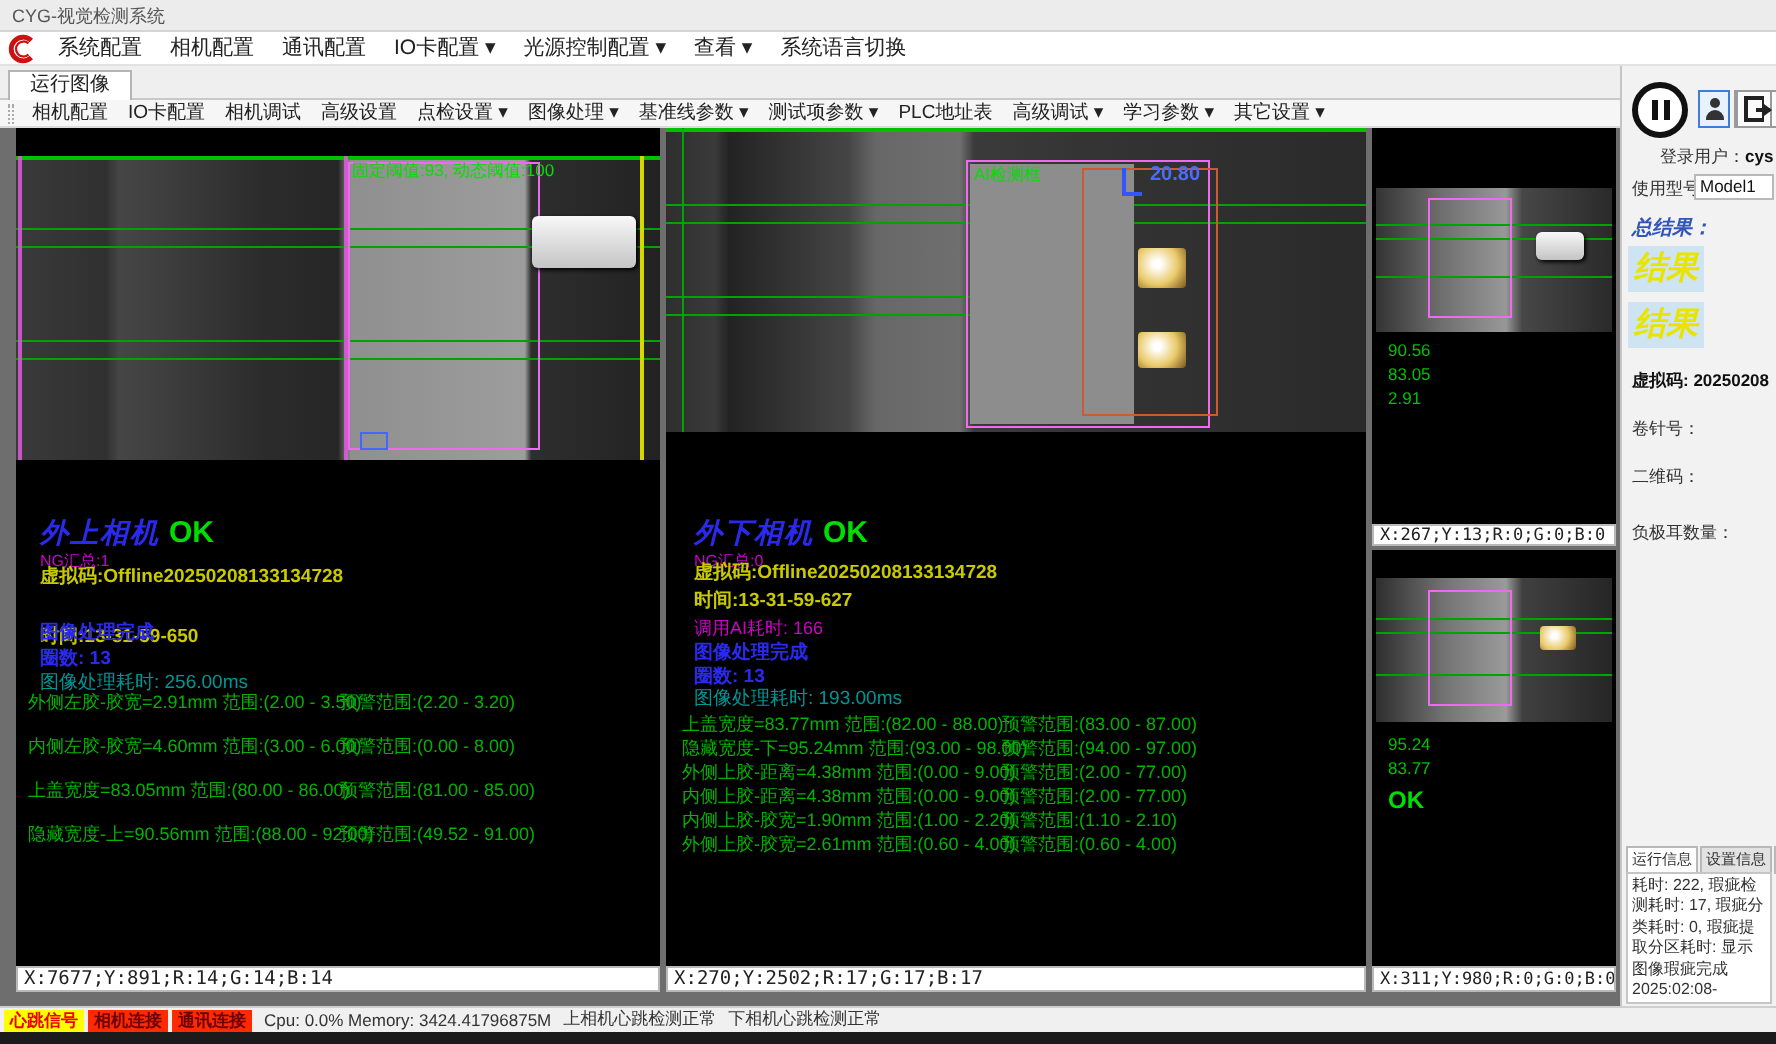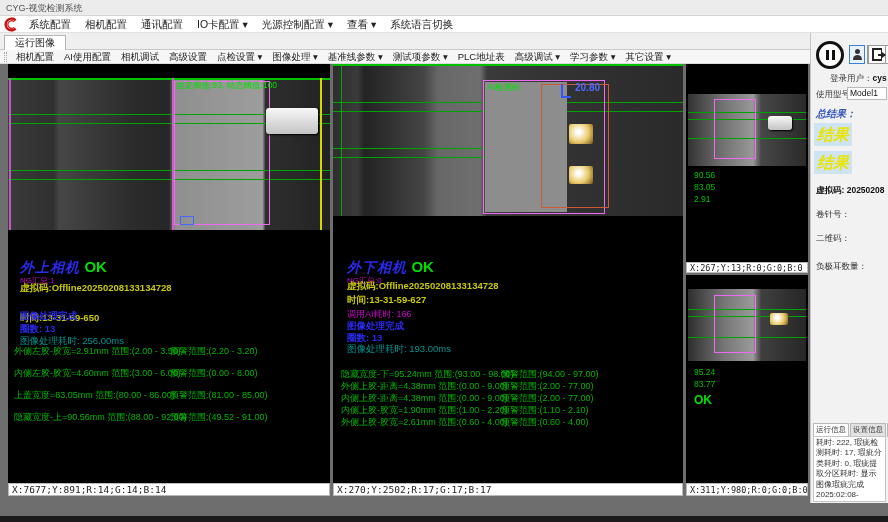--- a/index.html
+++ b/index.html
@@ -119,21 +119,21 @@
     <span class="menu-item">系统语言切换</span>
   </div>
 
   <div class="abs tabstrip">
     <div class="tab">运行图像</div>
   </div>
 
   <div class="abs toolbar">
     <span class="grip"></span>
     <span class="tool-item">相机配置</span>
-    <span class="tool-item">AI使用配置</span>
+    <span class="tool-item">IO卡配置</span>
     <span class="tool-item">相机调试</span>
     <span class="tool-item">高级设置</span>
     <span class="tool-item">点检设置 ▾</span>
     <span class="tool-item">图像处理 ▾</span>
     <span class="tool-item">基准线参数 ▾</span>
     <span class="tool-item">测试项参数 ▾</span>
     <span class="tool-item">PLC地址表</span>
     <span class="tool-item">高级调试 ▾</span>
     <span class="tool-item">学习参数 ▾</span>
     <span class="tool-item">其它设置 ▾</span>
@@ -210,20 +210,24 @@
       <span class="cam-ok">OK</span>
     </div>
     <div class="ng-note" style="left:14px;top:211px;">NG汇总:0</div>
     <div class="y-line" style="left:14px;top:216px;">虚拟码:Offline20250208133134728</div>
     <div class="y-line" style="left:14px;top:230px;">时间:13-31-59-627</div>
     <div class="ng-note" style="left:14px;top:244px;font-size:9px;">调用AI耗时: 166</div>
     <div class="b-line" style="left:14px;top:256px;">图像处理完成</div>
     <div class="b-line" style="left:14px;top:268px;">圈数: 13</div>
     <div class="t-line" style="left:14px;top:279px;">图像处理耗时: 193.00ms</div>
 
+    <div class="m-row" style="top:292px;">
+      <span class="m-text" style="left:8px;">上盖宽度=83.77mm 范围:(82.00 - 88.00)</span>
+      <span class="m-warn" style="left:168px;">预警范围:(83.00 - 87.00)</span>
+    </div>
     <div class="m-row" style="top:304px;">
       <span class="m-text" style="left:8px;">隐藏宽度-下=95.24mm 范围:(93.00 - 98.00)</span>
       <span class="m-warn" style="left:168px;">预警范围:(94.00 - 97.00)</span>
     </div>
     <div class="m-row" style="top:316px;">
       <span class="m-text" style="left:8px;">外侧上胶-距离=4.38mm 范围:(0.00 - 9.00)</span>
       <span class="m-warn" style="left:168px;">预警范围:(2.00 - 77.00)</span>
     </div>
     <div class="m-row" style="top:328px;">
       <span class="m-text" style="left:8px;">内侧上胶-距离=4.38mm 范围:(0.00 - 9.00)</span>
@@ -312,15 +316,23 @@
     <div class="sp-label" style="left:5px;top:228px;">负极耳数量：</div>
 
     <div class="info-tabs">
       <span class="info-tab active">运行信息</span>
       <span class="info-tab">设置信息</span>
       <span class="info-tab">相机信息</span>
     </div>
     <div class="log-area">耗时: 222, 瑕疵检测耗时: 17, 瑕疵分类耗时: 0, 瑕疵提取分区耗时: 显示图像瑕疵完成 2025:02:08-13:31:59:650—cys—外上相机—图像处理耗时: 256.00ms</div>
   </div>
 
+  <div class="abs statusbar">
+    <span class="badge badge-hb">心跳信号</span>
+    <span class="badge badge-red">相机连接</span>
+    <span class="badge badge-red">通讯连接</span>
+    <span class="sb-text">Cpu: 0.0% Memory: 3424.41796875M</span>
+    <span class="sb-text">上相机心跳检测正常</span>
+    <span class="sb-text">下相机心跳检测正常</span>
+  </div>
   <div class="abs footer"></div>
 
 </div>
 
 </body></html>

